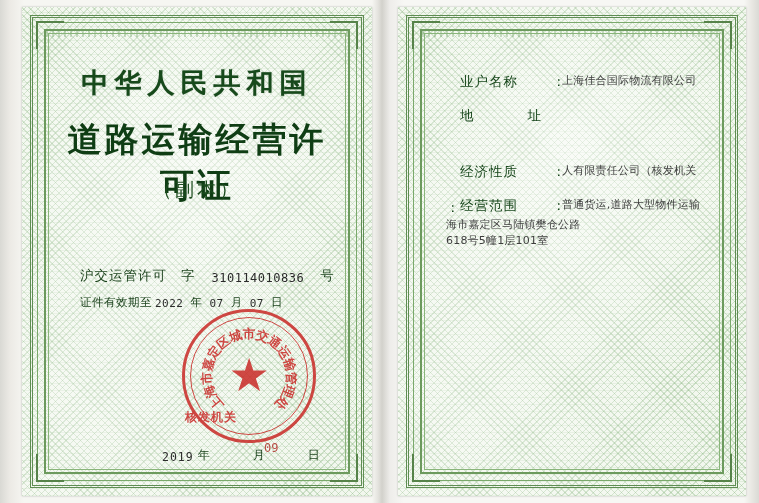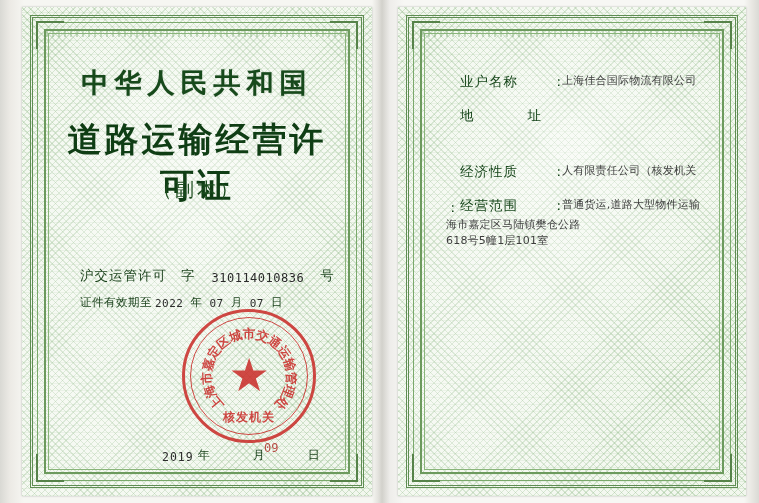--- a/index.html
+++ b/index.html
@@ -221,21 +221,20 @@
     font-weight: bold;
     color: #c8221f;
     transform-origin: 0 0;
     white-space: nowrap;
   }
   .seal .seal-bottom {
     position: absolute;
     left: 0;
     right: 0;
     bottom: 14px;
-    text-align: center;
     font-size: 12px;
     font-weight: bold;
     color: #c8221f;
     letter-spacing: 1px;
   }
 
   .date-row {
     position: absolute;
     top: 410px;
     left: 110px;

